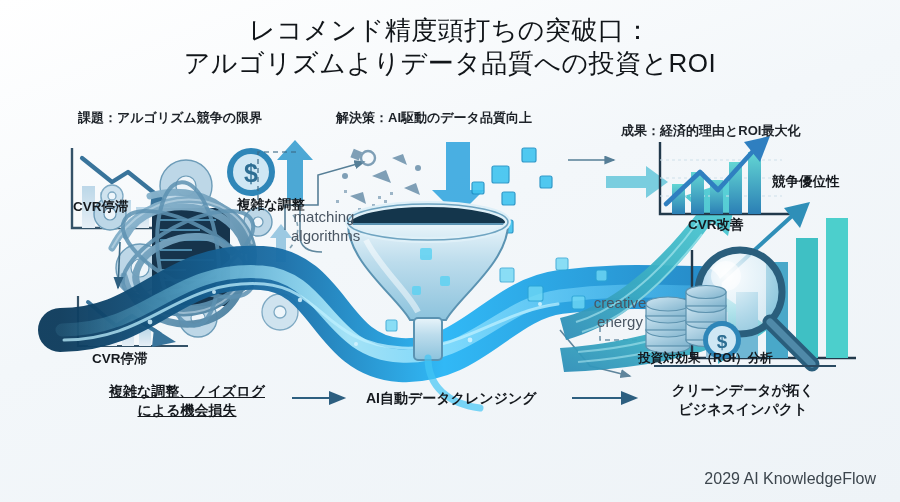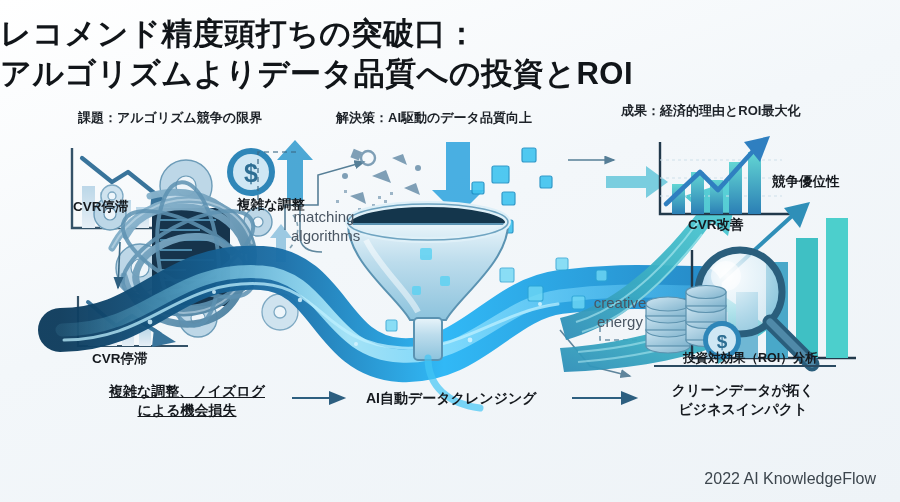--- a/index.html
+++ b/index.html
@@ -7,44 +7,44 @@
     width:900px;height:502px;overflow:hidden;
     background:#f5f8fa;
     font-family:"Liberation Sans","DejaVu Sans",sans-serif;
     color:#14181d;
     position:relative;
   }
   #stage{position:absolute;inset:0;
     background:linear-gradient(160deg,#ffffff 0%,#f3f7fa 45%,#eef3f7 100%);}
 
   
-  .title{position:absolute;left:0;right:0;top:14px;
-    font-weight:bold;font-size:31px;line-height:1.28;letter-spacing:.5px;color:#111519;}
+  .title{position:absolute;left:0;right:0;top:14px;text-align:center;
+    font-weight:normal;font-size:26px;line-height:1.28;letter-spacing:.5px;color:#111519;}
   .title .l2{display:block;}
 
   
   .colhead{position:absolute;font-weight:bold;font-size:13px;color:#1d2228;white-space:nowrap;}
   #head-problem{left:78px;top:109px;}
   #head-solution{left:336px;top:109px;}
-  #head-result{left:621px;top:102px;}
+  #head-result{left:621px;top:122px;}
 
   
   .lbl{position:absolute;font-weight:bold;white-space:nowrap;color:#15191e;text-align:right;}
   .lbl.md{font-size:13.5px;}
   .lbl.cap{font-size:14px;line-height:1.35;text-align:center;}
   .lbl.soft{font-weight:normal;color:#4a5663;font-size:15px;line-height:1.25;text-align:center;}
 
   #lbl-cvr1{left:73px;top:198px;}
   #lbl-cost{left:237px;top:196px;}
   #lbl-cvr2{left:92px;top:350px;}
   #lbl-matching{left:291px;top:208px;width:66px;}
   #lbl-creative{left:588px;top:294px;width:64px;}
   #lbl-cvrimp{left:688px;top:216px;}
   #lbl-compete{left:772px;top:173px;}
-  #lbl-roi{left:683px;top:350px;font-size:12.5px;}
+  #lbl-roi{left:638px;top:350px;font-size:12.5px;}
 
   #cap-left{left:84px;top:382px;width:206px;text-decoration:underline;}
   #cap-mid{left:366px;top:389px;}
   #cap-right{left:654px;top:381px;width:178px;}
 
   .footer{position:absolute;right:24px;bottom:14px;font-size:16px;color:#3d464e;}
 
   
   svg.art{position:absolute;left:0;top:0;width:900px;height:502px;pointer-events:none;}
 </style>
@@ -392,14 +392,14 @@
     <div>による機会損失</div>
   </div>
 
   <div class="lbl cap" id="cap-mid">AI自動データクレンジング</div>
 
   <div class="lbl cap" id="cap-right">
     <div>クリーンデータが拓く</div>
     <div>ビジネスインパクト</div>
   </div>
 
-  <div class="footer">2022 AI KnowledgeFlow</div>
+  <div class="footer">2029 AI KnowledgeFlow</div>
 </div>
 
 </body></html>

